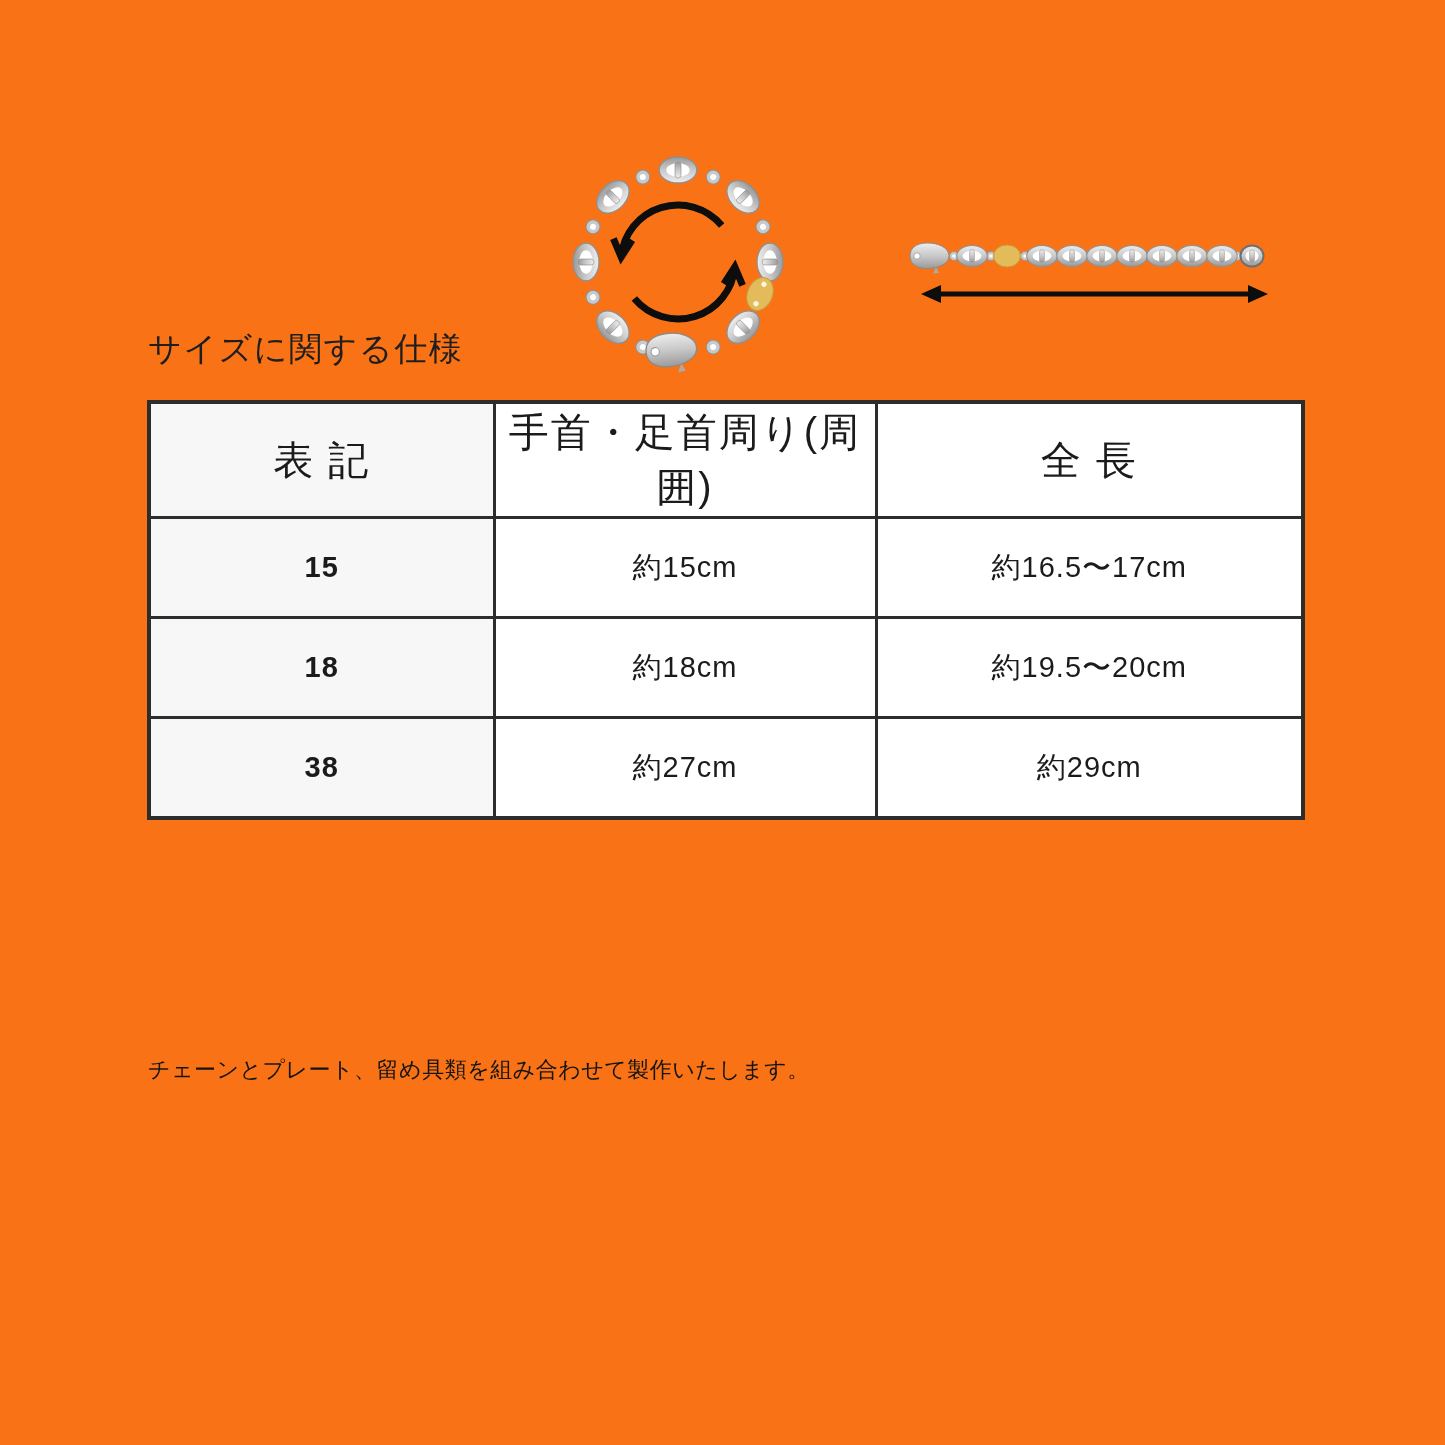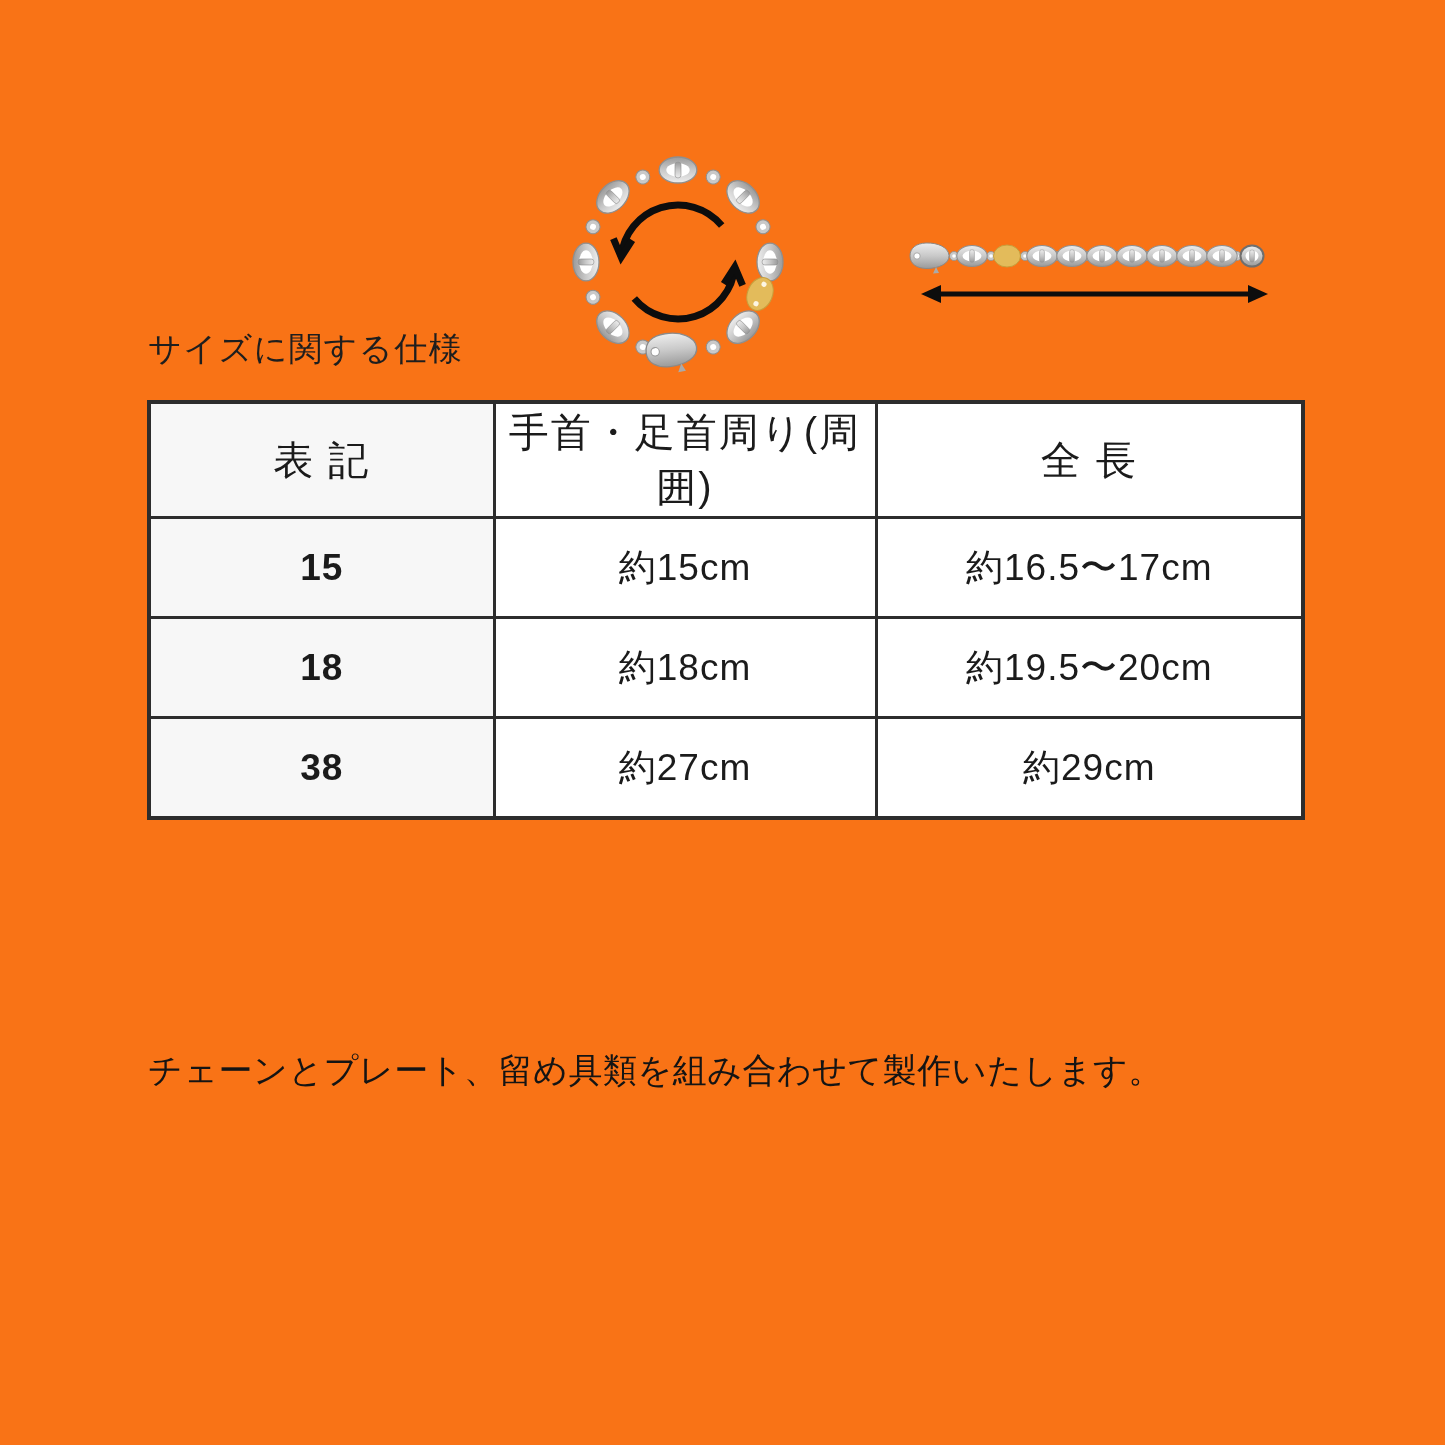--- a/index.html
+++ b/index.html
@@ -19,29 +19,29 @@
     position:absolute;left:147px;top:400px;width:1154px;
     border-collapse:collapse;table-layout:fixed;background:#ffffff;
     border:4px solid #2d2d2d;
   }
   table.size-table th,
   table.size-table td{
     border:3px solid #2d2d2d;text-align:center;vertical-align:middle;
     padding:0;overflow:hidden;
   }
   table.size-table th{height:112px;font-weight:400;font-size:40px;letter-spacing:2px;}
-  table.size-table td{height:97px;font-size:37px;letter-spacing:1px;}
+  table.size-table td{height:97px;font-size:29px;letter-spacing:1px;}
   col.c-notation{width:345px;}
   col.c-circumference{width:382px;}
   col.c-length{width:427px;}
   .col-notation{background:#f7f7f7;}
   td.col-notation{font-weight:700;font-size:30px;}
   
   .notes{position:absolute;left:148px;top:1050px;}
-  .notes p{margin:0;font-size:34px;line-height:40px;letter-spacing:0.5px;color:#141414;}
+  .notes p{margin:0;font-size:22px;line-height:40px;letter-spacing:0.5px;color:#141414;}
 </style>
 </head>
 <body>
 
 <div class="page">
 
   <svg class="illustration" viewBox="0 0 720 235" xmlns="http://www.w3.org/2000/svg" xmlns:xlink="http://www.w3.org/1999/xlink">
     <defs>
       <linearGradient id="gSilver" x1="0" y1="0" x2="0" y2="1">
         <stop offset="0" stop-color="#ededed"></stop>

